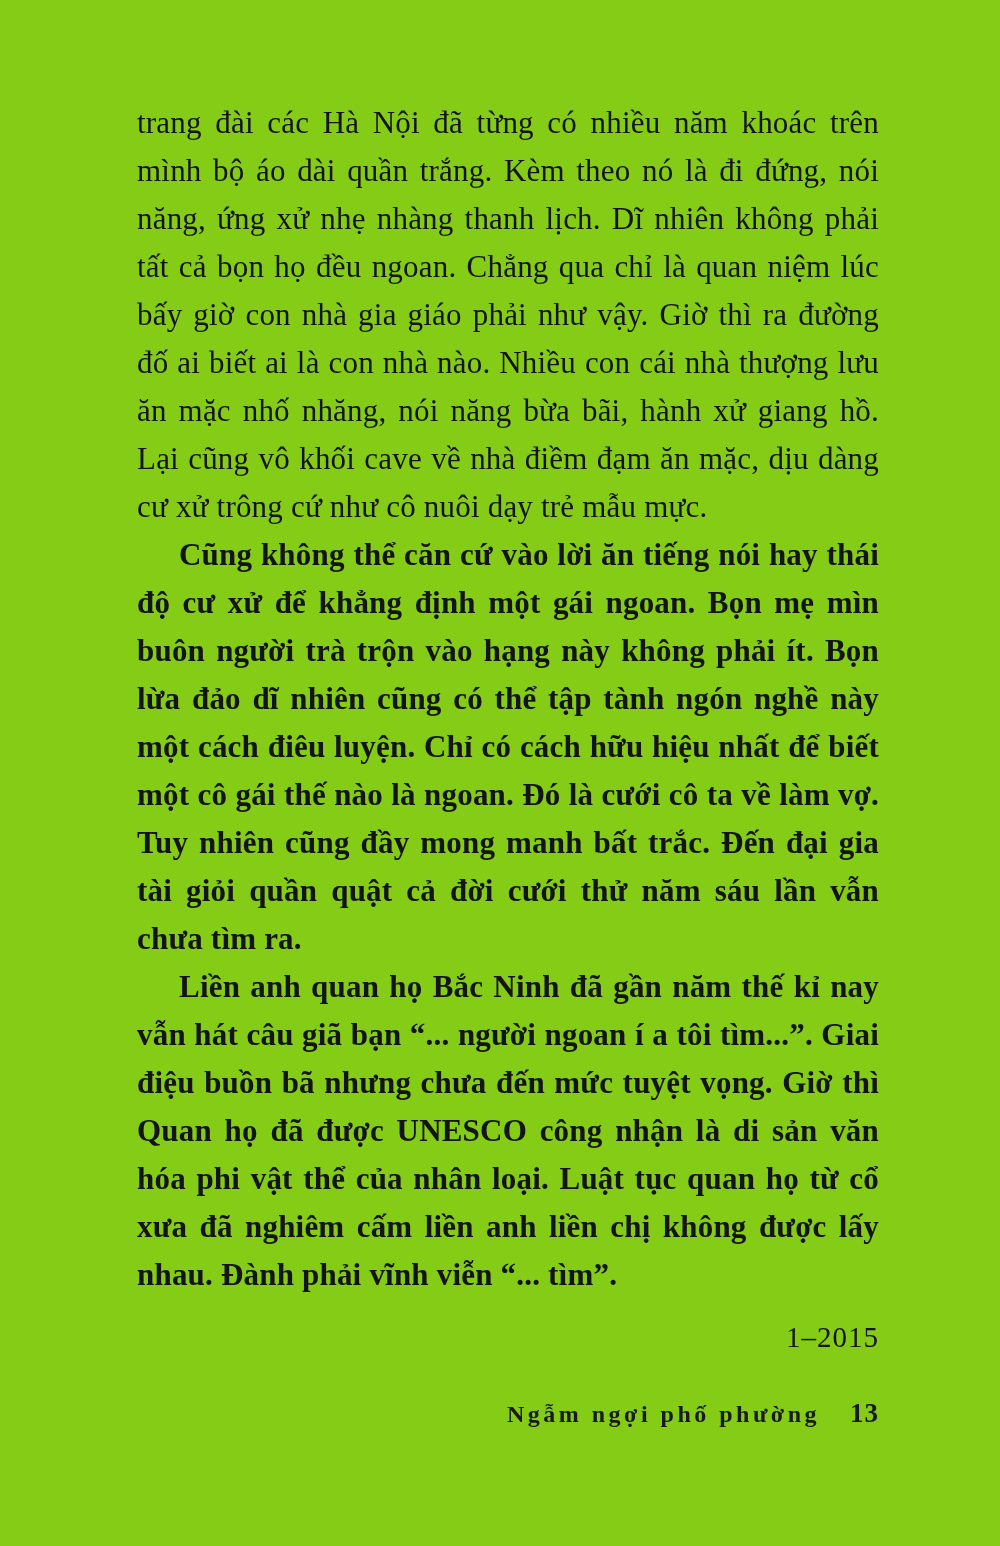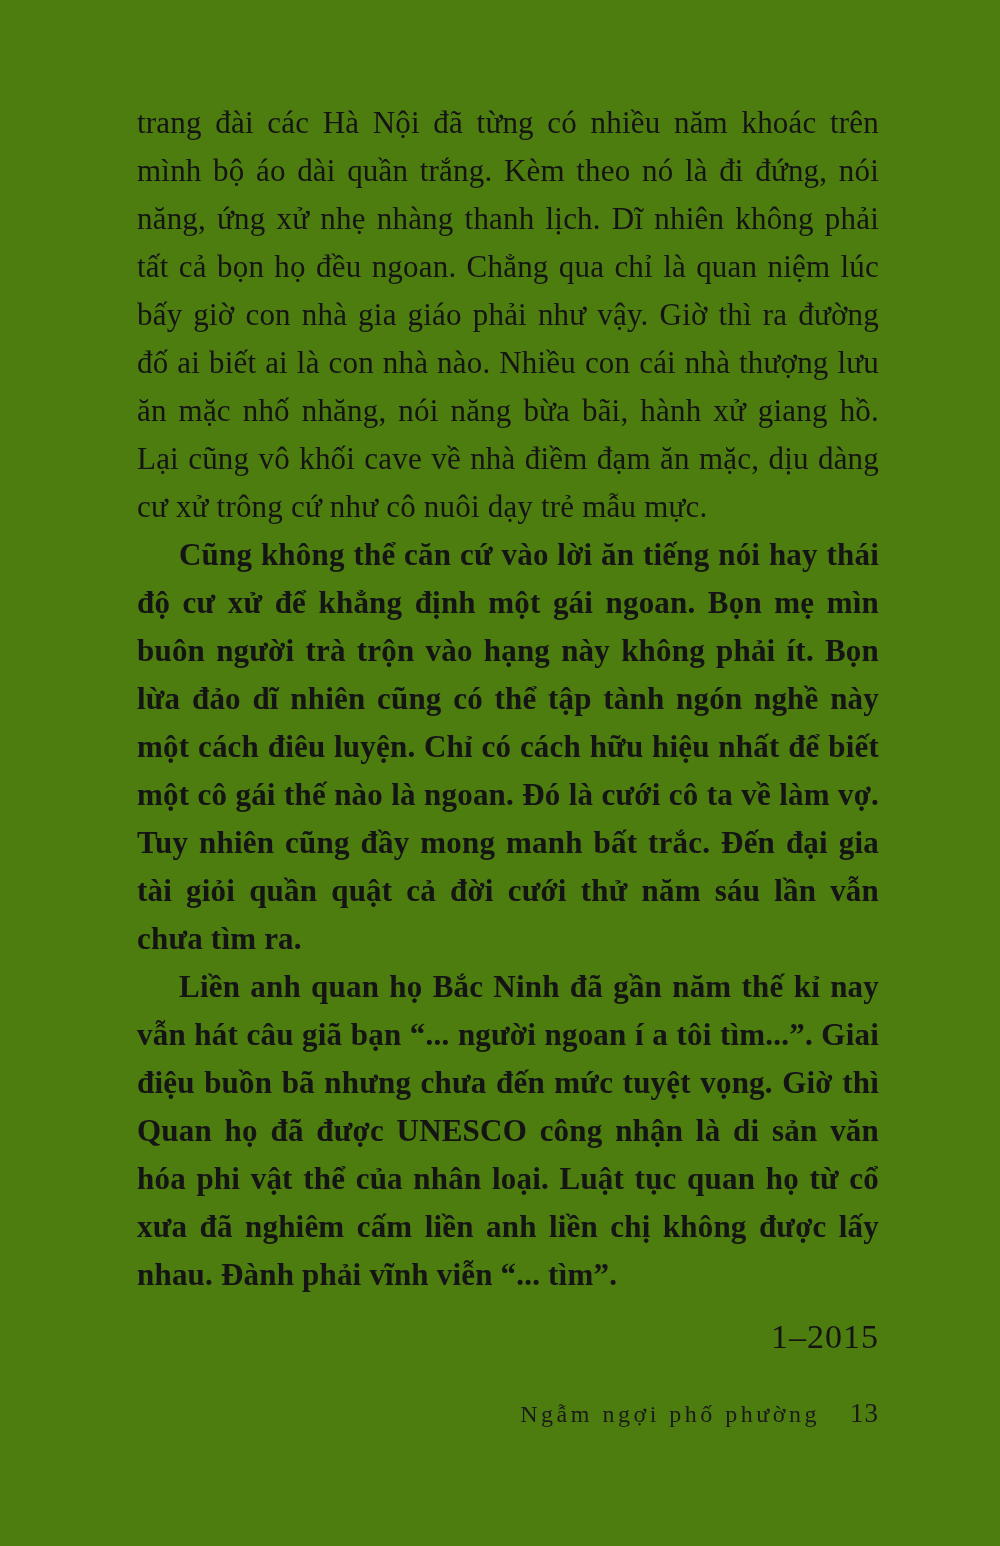--- a/index.html
+++ b/index.html
@@ -4,21 +4,21 @@
 <style>
   html, body {
     margin: 0;
     padding: 0;
     background: #ffffff;
   }
   .page {
     position: relative;
     width: 1000px;
     height: 1546px;
-    background: #4d7c0f;
+    background: #84cc16;
     color: #141414;
     font-family: "Liberation Serif", "DejaVu Serif", serif;
     overflow: hidden;
   }
   .text-block {
     position: absolute;
     left: 137px;
     top: 99px;
     width: 742px;
     font-size: 31px;
@@ -30,30 +30,31 @@
     margin: 0;
     padding: 0;
   }
   .text-block p.indent {
     text-indent: 42px;
     font-weight: bold;
   }
   .dateline {
     margin-top: 14px;
     text-align: right;
-    font-size: 34px;
+    font-size: 29px;
     letter-spacing: 1px;
   }
   .running-footer {
     position: absolute;
     left: 137px;
     top: 1398px;
     width: 742px;
     text-align: right;
     white-space: nowrap;
+    font-weight: bold;
   }
   .footer-title {
     font-size: 24px;
     letter-spacing: 3.5px;
     color: #1a1a1a;
   }
   .footer-page-number {
     display: inline-block;
     margin-left: 30px;
     font-size: 27px;

